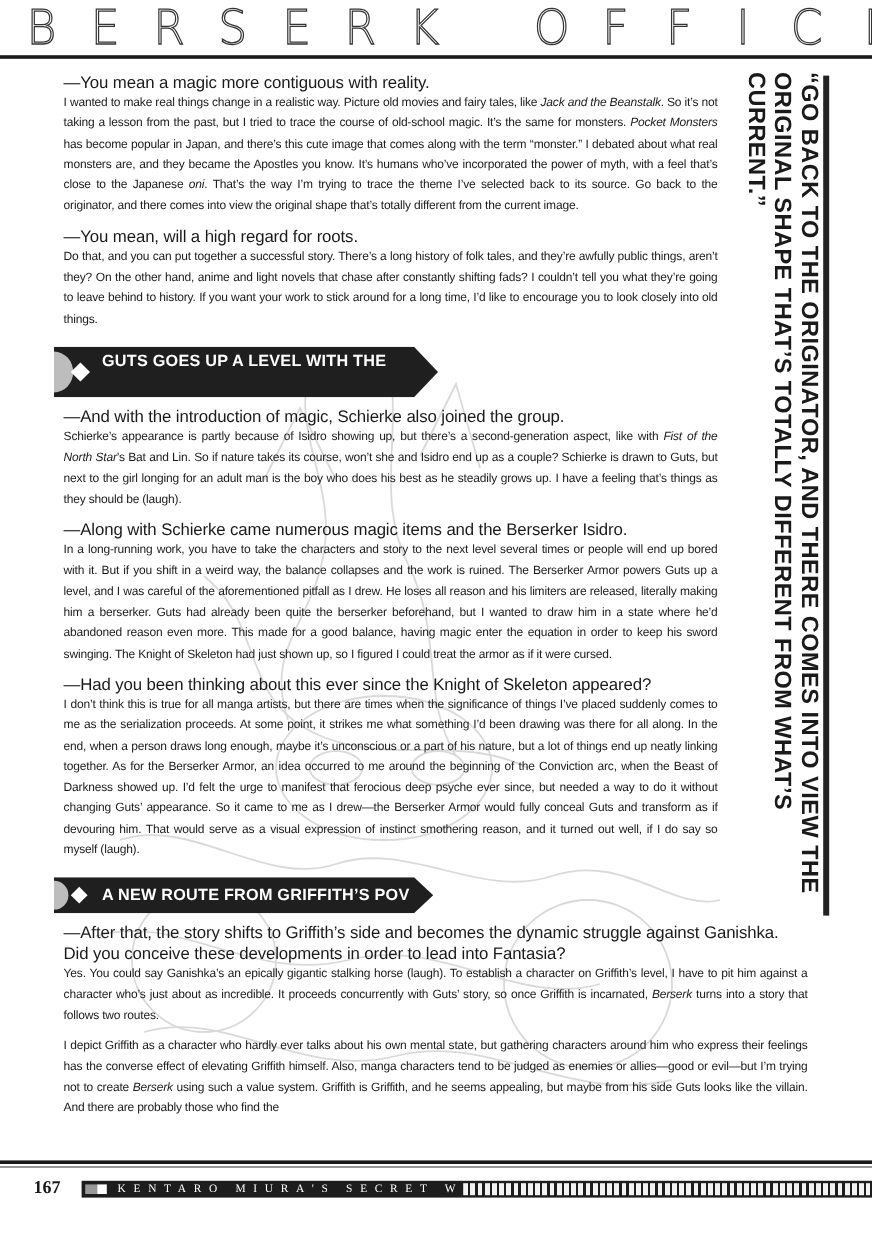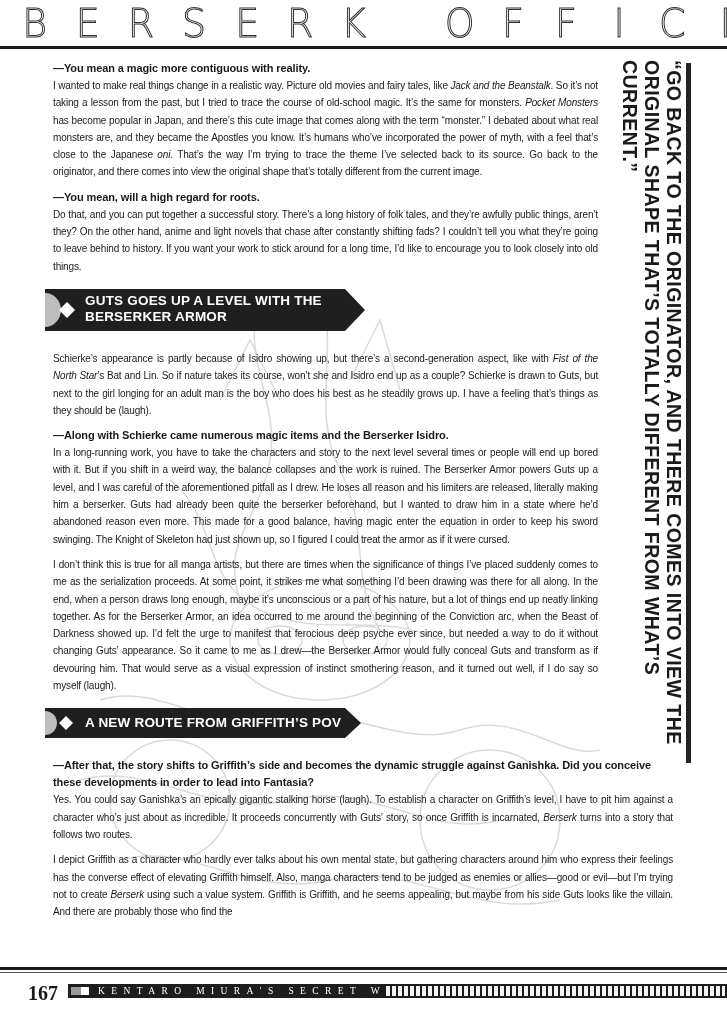--- a/index.html
+++ b/index.html
@@ -17,24 +17,24 @@
   .masthead-title {
     position: absolute; left: 0; top: 1px; width: 760px; display: flex;
     justify-content: space-between; padding: 0 8px; box-sizing: border-box;
     font-family: "DejaVu Sans", sans-serif; font-size: 38px; font-weight: 300;
     color: #fff; -webkit-text-stroke: 1px #333; letter-spacing: 0; line-height: 44px;
     transform: scaleY(1.05);
   }
   .masthead-title span { display: inline-block; width: 56px; text-align: center; }
   .masthead-rule { position: absolute; left: 0; top: 46px; width: 727px; height: 3px; background: #1a1a1a; }
   .content { position: absolute; left: 53px; top: 60px; width: 545px; }
-  .q { font-weight: bold; font-size: 11px; line-height: 17px; margin: 0; letter-spacing: -0.1px; }
+  .q { font-weight: normal; font-size: 14px; line-height: 17px; margin: 0; letter-spacing: -0.1px; }
   .a { font-size: 10px; line-height: 17.3px; margin: 0 0 8px 0; text-align: justify; letter-spacing: -0.15px; }
   .section-head {
-    position: relative; height: 42px; margin: 14px 0 19px -8px; width: 320px;
+    position: relative; height: 42px; margin: 14px 0 8px -8px; width: 320px;
   }
   .section-head svg { position: absolute; left: 0; top: 0; }
   .section-head .label {
     position: absolute; left: 40px; top: 4px; color: #fff; font-weight: bold;
     font-size: 13.5px; line-height: 16px; letter-spacing: 0.2px;
   }
   .section-head.single { height: 30px; }
   .section-head.single .label { top: 7px; text-align: right; }
   .pull-quote {
     position: absolute; left: 620px; top: 60px; width: 80px; height: 700px;
@@ -44,21 +44,21 @@
     position: absolute; left: 5px; top: 0; width: 700px; height: 56px;
     transform-origin: 0 0; transform: translate(60px, 0) rotate(90deg);
     font-weight: 900; font-size: 19.6px; line-height: 22px; color: #1a1a1a;
     letter-spacing: 0.4px; text-transform: uppercase;
   }
   .footer-rule1 { position: absolute; left: 0; top: 967px; width: 727px; height: 3px; background: #1a1a1a; }
   .footer-rule2 { position: absolute; left: 0; top: 972px; width: 727px; height: 1px; background: #555; }
   .footer { position: absolute; left: 28px; top: 984px; width: 699px; height: 16px; }
   .page-num {
     position: absolute; left: 0; top: -2px; font-family: "Liberation Serif", serif;
-    font-weight: bold; font-size: 20px; color: #1a1a1a;
+    font-weight: bold; font-size: 15px; color: #1a1a1a;
   }
   .footer-bar {
     position: absolute; left: 40px; top: 0; width: 659px; height: 14px; background: #1d1d1d;
   }
   .footer-bar .chip-gray { position: absolute; left: 3px; top: 3px; width: 10px; height: 8px; background: #999; }
   .footer-bar .chip-white { position: absolute; left: 13px; top: 3px; width: 8px; height: 8px; background: #fff; }
   .footer-bar .runner {
     position: absolute; left: 30px; top: 1px; font-family: "Liberation Serif", serif;
     font-size: 9.5px; letter-spacing: 6.4px; color: #fff; line-height: 12px; white-space: nowrap;
   }
@@ -121,34 +121,35 @@
   </section>
 
   <div class="section-head">
     <svg width="320" height="42" viewBox="0 0 320 42">
       <polygon points="0,0 300,0 320,21 300,42 0,42" fill="#1f1f1f"></polygon>
       <path d="M0,4 A16,17 0 0 1 0,38" fill="#bdbdbd"></path>
       <polygon points="14,21 22,13 30,21 22,29" fill="#ffffff"></polygon>
     </svg>
     <div class="label">
       <div>GUTS GOES UP A LEVEL WITH THE</div>
-      <div>BERSERKER ARMOR</div>
     </div>
   </div>
 
   <section>
+    <p class="q">—And with the introduction of magic, Schierke also joined the group.</p>
     <p class="a"><span>Schierke’s appearance is partly because of Isidro showing up, but there’s a second-generation aspect, like with </span><i>Fist of the North Star</i><span>’s Bat and Lin. So if nature takes its course, won’t she and Isidro end up as a couple? Schierke is drawn to Guts, but next to the girl longing for an adult man is the boy who does his best as he steadily grows up. I have a feeling that’s things as they should be (laugh).</span></p>
   </section>
 
   <section>
     <p class="q">—Along with Schierke came numerous magic items and the Berserker Isidro.</p>
     <p class="a"><span>In a long-running work, you have to take the characters and story to the next level several times or people will end up bored with it. But if you shift in a weird way, the balance collapses and the work is ruined. The Berserker Armor powers Guts up a level, and I was careful of the aforementioned pitfall as I drew. He loses all reason and his limiters are released, literally making him a berserker. Guts had already been quite the berserker beforehand, but I wanted to draw him in a state where he’d abandoned reason even more. This made for a good balance, having magic enter the equation in order to keep his sword swinging. The Knight of Skeleton had just shown up, so I figured I could treat the armor as if it were cursed.</span></p>
   </section>
 
   <section>
+    <p class="q">—Had you been thinking about this ever since the Knight of Skeleton appeared?</p>
     <p class="a"><span>I don’t think this is true for all manga artists, but there are times when the significance of things I’ve placed suddenly comes to me as the serialization proceeds. At some point, it strikes me what something I’d been drawing was there for all along. In the end, when a person draws long enough, maybe it’s unconscious or a part of his nature, but a lot of things end up neatly linking together. As for the Berserker Armor, an idea occurred to me around the beginning of the Conviction arc, when the Beast of Darkness showed up. I’d felt the urge to manifest that ferocious deep psyche ever since, but needed a way to do it without changing Guts’ appearance. So it came to me as I drew—the Berserker Armor would fully conceal Guts and transform as if devouring him. That would serve as a visual expression of instinct smothering reason, and it turned out well, if I do say so myself (laugh).</span></p>
   </section>
 
   <div class="section-head single">
     <svg width="320" height="30" viewBox="0 0 320 30">
       <polygon points="0,0 300,0 316,15 300,30 0,30" fill="#1f1f1f"></polygon>
       <path d="M0,3 A12,12 0 0 1 0,27" fill="#bdbdbd"></path>
       <polygon points="14,15 21,8 28,15 21,22" fill="#ffffff"></polygon>
     </svg>
     <div class="label">

